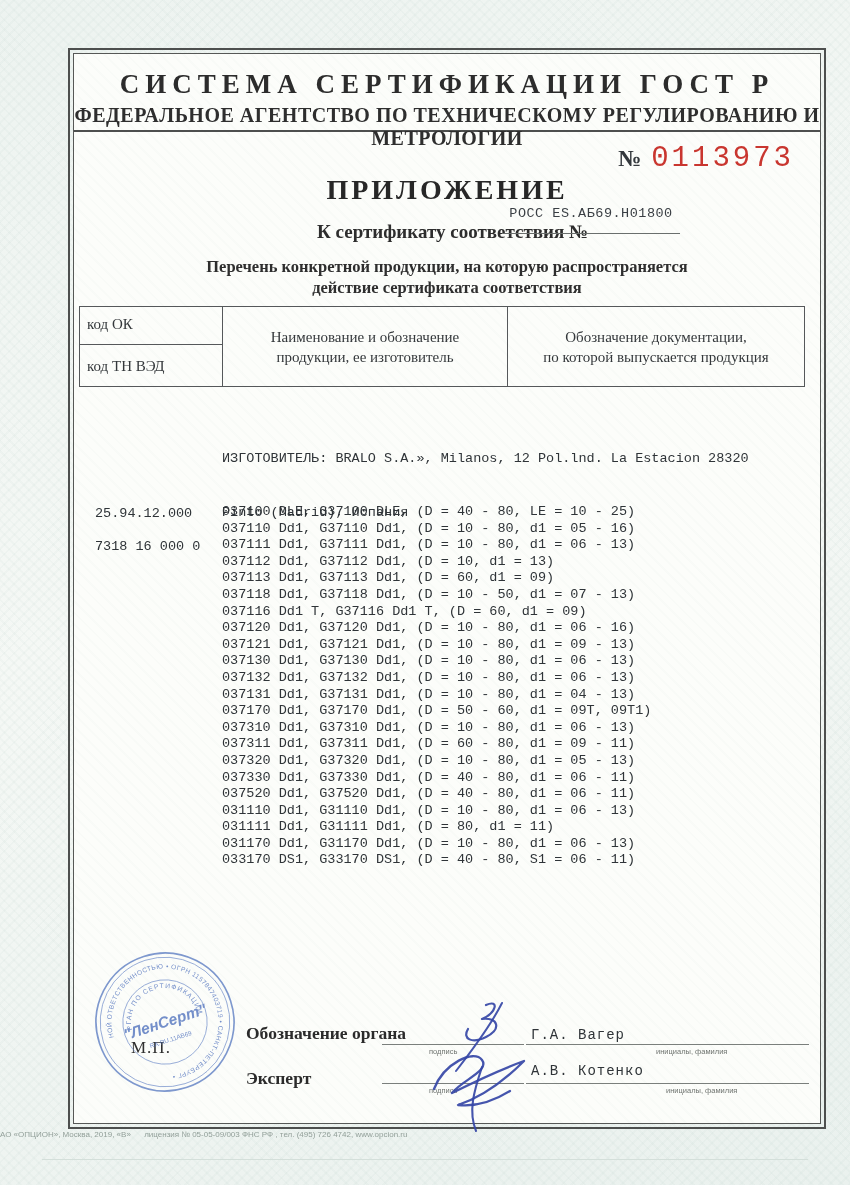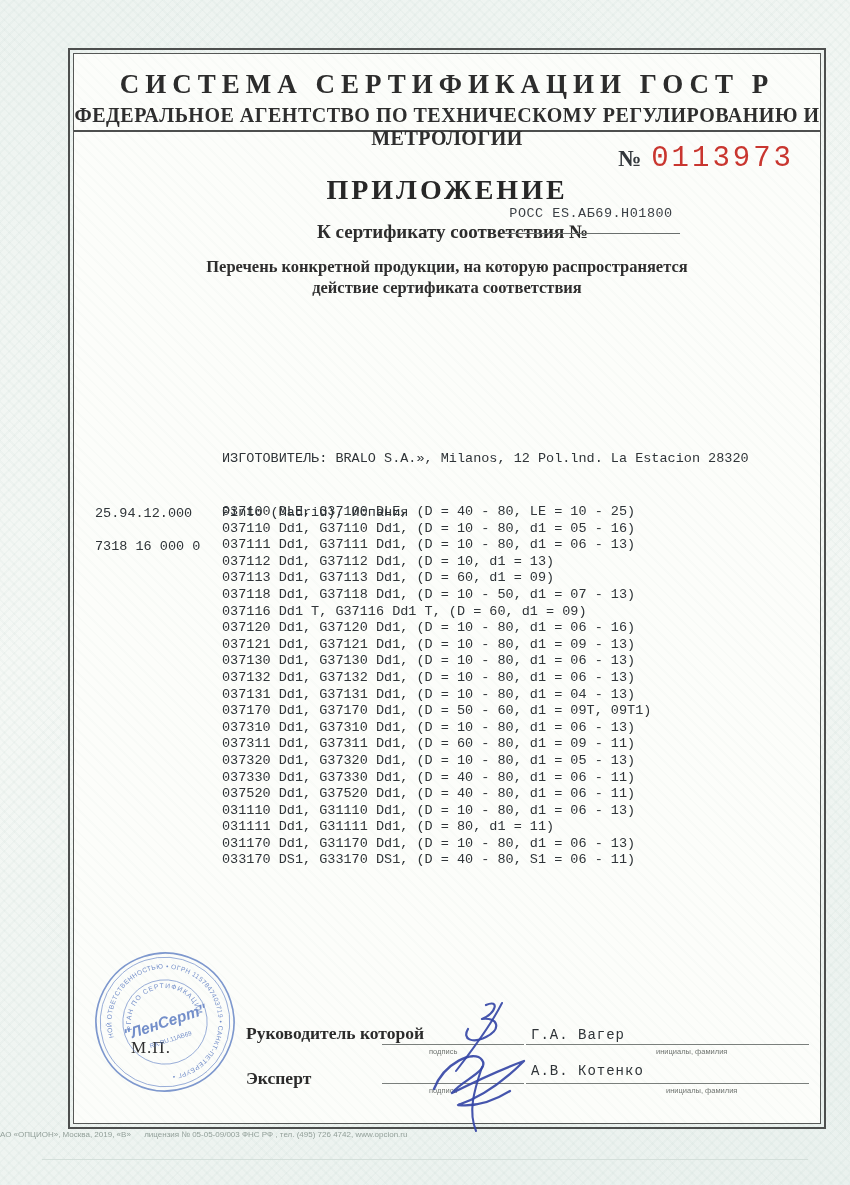--- a/index.html
+++ b/index.html
@@ -119,20 +119,34 @@
     <div class="cert-ref-label">К сертификату соответствия №</div>
     <div class="cert-ref-box">
       <span class="cert-ref-value">РОСС ES.АБ69.Н01800</span>
     </div>
 
     <div class="subtitle">
       <div>Перечень конкретной продукции,  на которую распространяется</div>
       <div>действие сертификата соответствия</div>
     </div>
 
+    <div class="ptable">
+      <div class="tcol1">
+        <div class="tcell-a">код ОК</div>
+        <div class="tcell-b">код ТН ВЭД</div>
+      </div>
+      <div class="tcol2">
+        <div>Наименование и обозначение</div>
+        <div>продукции, ее изготовитель</div>
+      </div>
+      <div class="tcol3">
+        <div>Обозначение документации,</div>
+        <div>по которой выпускается продукция</div>
+      </div>
+    </div>
 
     <div class="manufacturer mono">
       <div>ИЗГОТОВИТЕЛЬ: BRALO S.A.», Milanos, 12 Pol.lnd. La Estacion 28320</div>
       <div>Pinto (Madrid), Испания</div>
     </div>
 
     <div class="product-codes-ok mono">25.94.12.000</div>
     <div class="product-codes-tnved mono">7318 16 000 0</div>
 
     <div class="product-list mono"><div class="pline">037100 DLE, G37100 DLE, (D = 40 - 80, LE = 10 - 25)</div><div class="pline">037110 Dd1, G37110 Dd1, (D = 10 - 80, d1 = 05 - 16)</div><div class="pline">037111 Dd1, G37111 Dd1, (D = 10 - 80, d1 = 06 - 13)</div><div class="pline">037112 Dd1, G37112 Dd1, (D = 10, d1 = 13)</div><div class="pline">037113 Dd1, G37113 Dd1, (D = 60, d1 = 09)</div><div class="pline">037118 Dd1, G37118 Dd1, (D = 10 - 50, d1 = 07 - 13)</div><div class="pline">037116 Dd1 T, G37116 Dd1 T, (D = 60, d1 = 09)</div><div class="pline">037120 Dd1, G37120 Dd1, (D = 10 - 80, d1 = 06 - 16)</div><div class="pline">037121 Dd1, G37121 Dd1, (D = 10 - 80, d1 = 09 - 13)</div><div class="pline">037130 Dd1, G37130 Dd1, (D = 10 - 80, d1 = 06 - 13)</div><div class="pline">037132 Dd1, G37132 Dd1, (D = 10 - 80, d1 = 06 - 13)</div><div class="pline">037131 Dd1, G37131 Dd1, (D = 10 - 80, d1 = 04 - 13)</div><div class="pline">037170 Dd1, G37170 Dd1, (D = 50 - 60, d1 = 09T, 09T1)</div><div class="pline">037310 Dd1, G37310 Dd1, (D = 10 - 80, d1 = 06 - 13)</div><div class="pline">037311 Dd1, G37311 Dd1, (D = 60 - 80, d1 = 09 - 11)</div><div class="pline">037320 Dd1, G37320 Dd1, (D = 10 - 80, d1 = 05 - 13)</div><div class="pline">037330 Dd1, G37330 Dd1, (D = 40 - 80, d1 = 06 - 11)</div><div class="pline">037520 Dd1, G37520 Dd1, (D = 40 - 80, d1 = 06 - 11)</div><div class="pline">031110 Dd1, G31110 Dd1, (D = 10 - 80, d1 = 06 - 13)</div><div class="pline">031111 Dd1, G31111 Dd1, (D = 80, d1 = 11)</div><div class="pline">031170 Dd1, G31170 Dd1, (D = 10 - 80, d1 = 06 - 13)</div><div class="pline">033170 DS1, G33170 DS1, (D = 40 - 80, S1 = 06 - 11)</div></div>
@@ -152,21 +166,21 @@
           <textPath href="#arcOuter" startOffset="25%" text-anchor="middle">ОБЩЕСТВО С ОГРАНИЧЕННОЙ ОТВЕТСТВЕННОСТЬЮ • ОГРН 1157847403719 • САНКТ-ПЕТЕРБУРГ •</textPath>
         </text>
         <text font-size="6.6" letter-spacing="1">
           <textPath href="#arcInner" startOffset="25%" text-anchor="middle">ОРГАН ПО СЕРТИФИКАЦИИ</textPath>
         </text>
         <text x="70" y="75" text-anchor="middle" font-size="15" font-weight="bold" font-style="italic" font-family="Liberation Serif, serif">"ЛенСерт"</text>
         <text x="70" y="90" text-anchor="middle" font-size="6.2">RA.RU.11АВ69</text>
       </svg>
     </div>
 
-    <div class="sig-label row1">Руководитель которой</div>
+    <div class="sig-label row1">Обозначение органа</div>
     <div class="sig-line line1a"></div>
     <div class="sig-caption cap1a">подпись</div>
     <div class="sig-name name1">Г.А. Вагер</div>
     <div class="sig-line line1b"></div>
     <div class="sig-caption cap1b">инициалы, фамилия</div>
 
     <div class="sig-label row2">Эксперт</div>
     <div class="sig-line line2a"></div>
     <div class="sig-caption cap2a">подпись</div>
     <div class="sig-name name2">А.В. Котенко</div>

